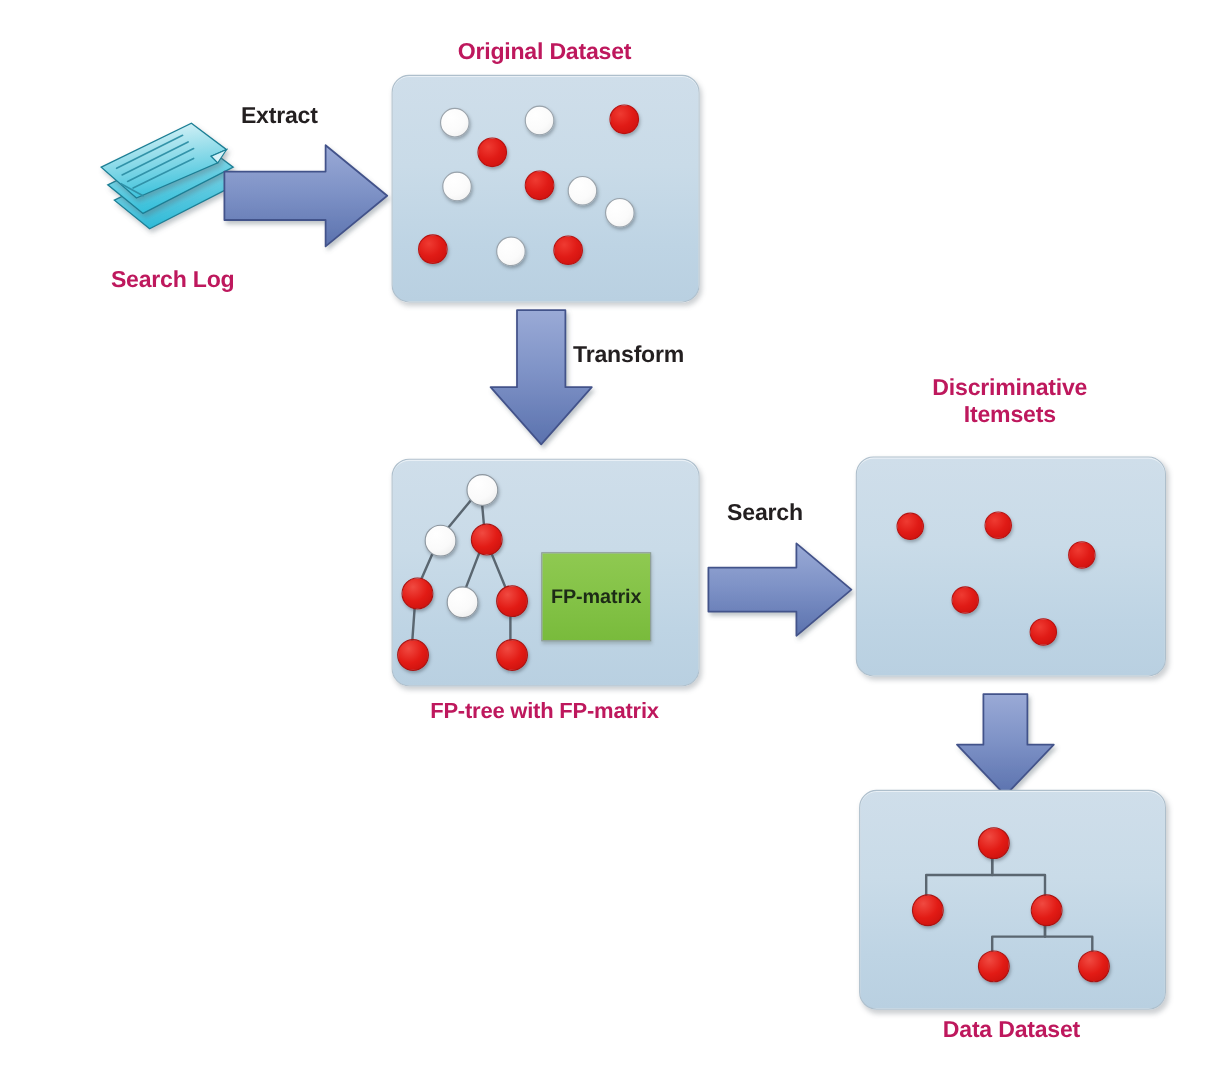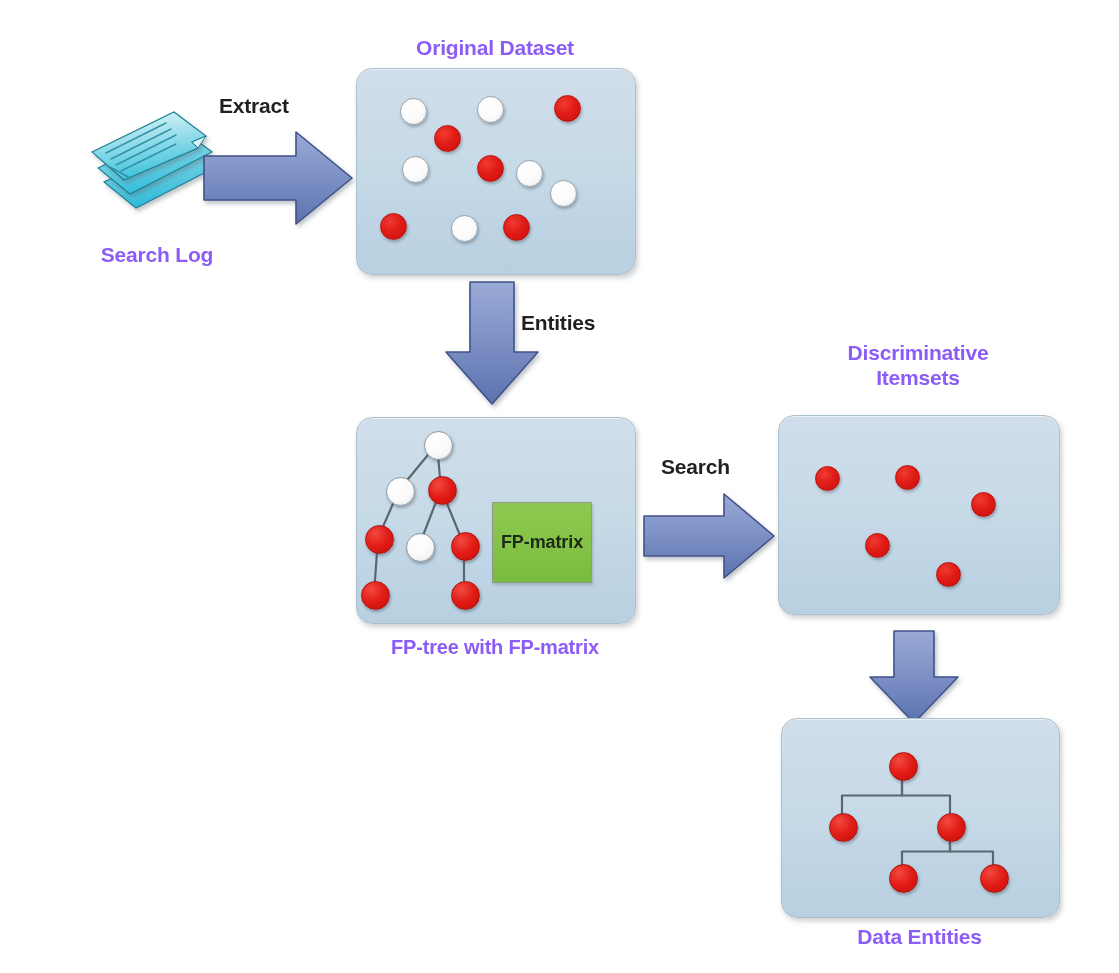--- a/index.html
+++ b/index.html
@@ -28,21 +28,21 @@
     background: linear-gradient(to bottom, #cfdeea 0%, #c9dbe8 40%, #bed4e4 75%, #b9d0e1 100%);
     border: 1px solid #aebfcc;
     box-shadow: 2px 3px 5px rgba(90,100,110,0.30),
                 inset 0 1px 0 rgba(255,255,255,0.55);
   }
 
   
   .caption {
     position: absolute;
     font-weight: bold;
-    color: #8b5cf6;
+    color: #be185d;
     text-align: center;
     line-height: 1.18;
     letter-spacing: -0.2px;
     white-space: pre-line;
   }
   .caption.big   { font-size: 21px; }
   .caption.mid   { font-size: 20px; }
 
   
   .arrow-label {
@@ -195,21 +195,21 @@
       <div class="dot red" style="left: 379.5px; top: 212.5px; width: 25px; height: 25px;"></div>
       <div class="dot white" style="left: 450.5px; top: 214.5px; width: 25px; height: 25px;"></div>
       <div class="dot red" style="left: 502.5px; top: 213.5px; width: 25px; height: 25px;"></div>
     </div>
 
   <div class="arrow" style="left:440px; top:278px;">
     <svg width="110" height="130" viewBox="0 0 110 130">
       <path d="M 30,4 L 74,4 L 74,74 L 98,74 L 52,126 L 6,74 L 30,74 Z" fill="url(#arrowG)" stroke="#43528a" stroke-width="1.6" stroke-linejoin="round" filter="url(#arrShadow)"></path>
     </svg>
   </div>
-  <div class="arrow-label" style="left:521px; top:311px;">Entities</div>
+  <div class="arrow-label" style="left:521px; top:311px;">Transform</div>
 
   <div class="panel" id="panel-fptree" style="left:356px; top:417px; width:278px; height:205px;"></div>
 
   <svg class="edge-svg" id="edges-fptree" width="1119" height="973" style="left:0; top:0;">
       <line x1="437" y1="444" x2="399" y2="490" stroke="#5a6670" stroke-width="2.2" stroke-linejoin="round" stroke-linecap="round"></line>
       <line x1="437" y1="444" x2="441" y2="489" stroke="#5a6670" stroke-width="2.2" stroke-linejoin="round" stroke-linecap="round"></line>
       <line x1="399" y1="490" x2="378" y2="538" stroke="#5a6670" stroke-width="2.2" stroke-linejoin="round" stroke-linecap="round"></line>
       <line x1="441" y1="489" x2="419" y2="546" stroke="#5a6670" stroke-width="2.2" stroke-linejoin="round" stroke-linecap="round"></line>
       <line x1="441" y1="489" x2="464" y2="545" stroke="#5a6670" stroke-width="2.2" stroke-linejoin="round" stroke-linecap="round"></line>
       <line x1="378" y1="538" x2="374" y2="594" stroke="#5a6670" stroke-width="2.2" stroke-linejoin="round" stroke-linecap="round"></line>
@@ -269,15 +269,15 @@
     </svg>
 
   <div class="abs" id="layer-entities" style="left:0; top:0; width:1119px; height:973px;">
       <div class="node red" style="left: 888.5px; top: 751.5px; width: 27px; height: 27px;"></div>
       <div class="node red" style="left: 828.5px; top: 812.5px; width: 27px; height: 27px;"></div>
       <div class="node red" style="left: 936.5px; top: 812.5px; width: 27px; height: 27px;"></div>
       <div class="node red" style="left: 888.5px; top: 863.5px; width: 27px; height: 27px;"></div>
       <div class="node red" style="left: 979.5px; top: 863.5px; width: 27px; height: 27px;"></div>
     </div>
 
-  <div class="caption big" style="left:781px; top:925px; width:277px;">Data Entities</div>
+  <div class="caption big" style="left:781px; top:925px; width:277px;">Data Dataset</div>
 
 </div>
 
 </body></html>

